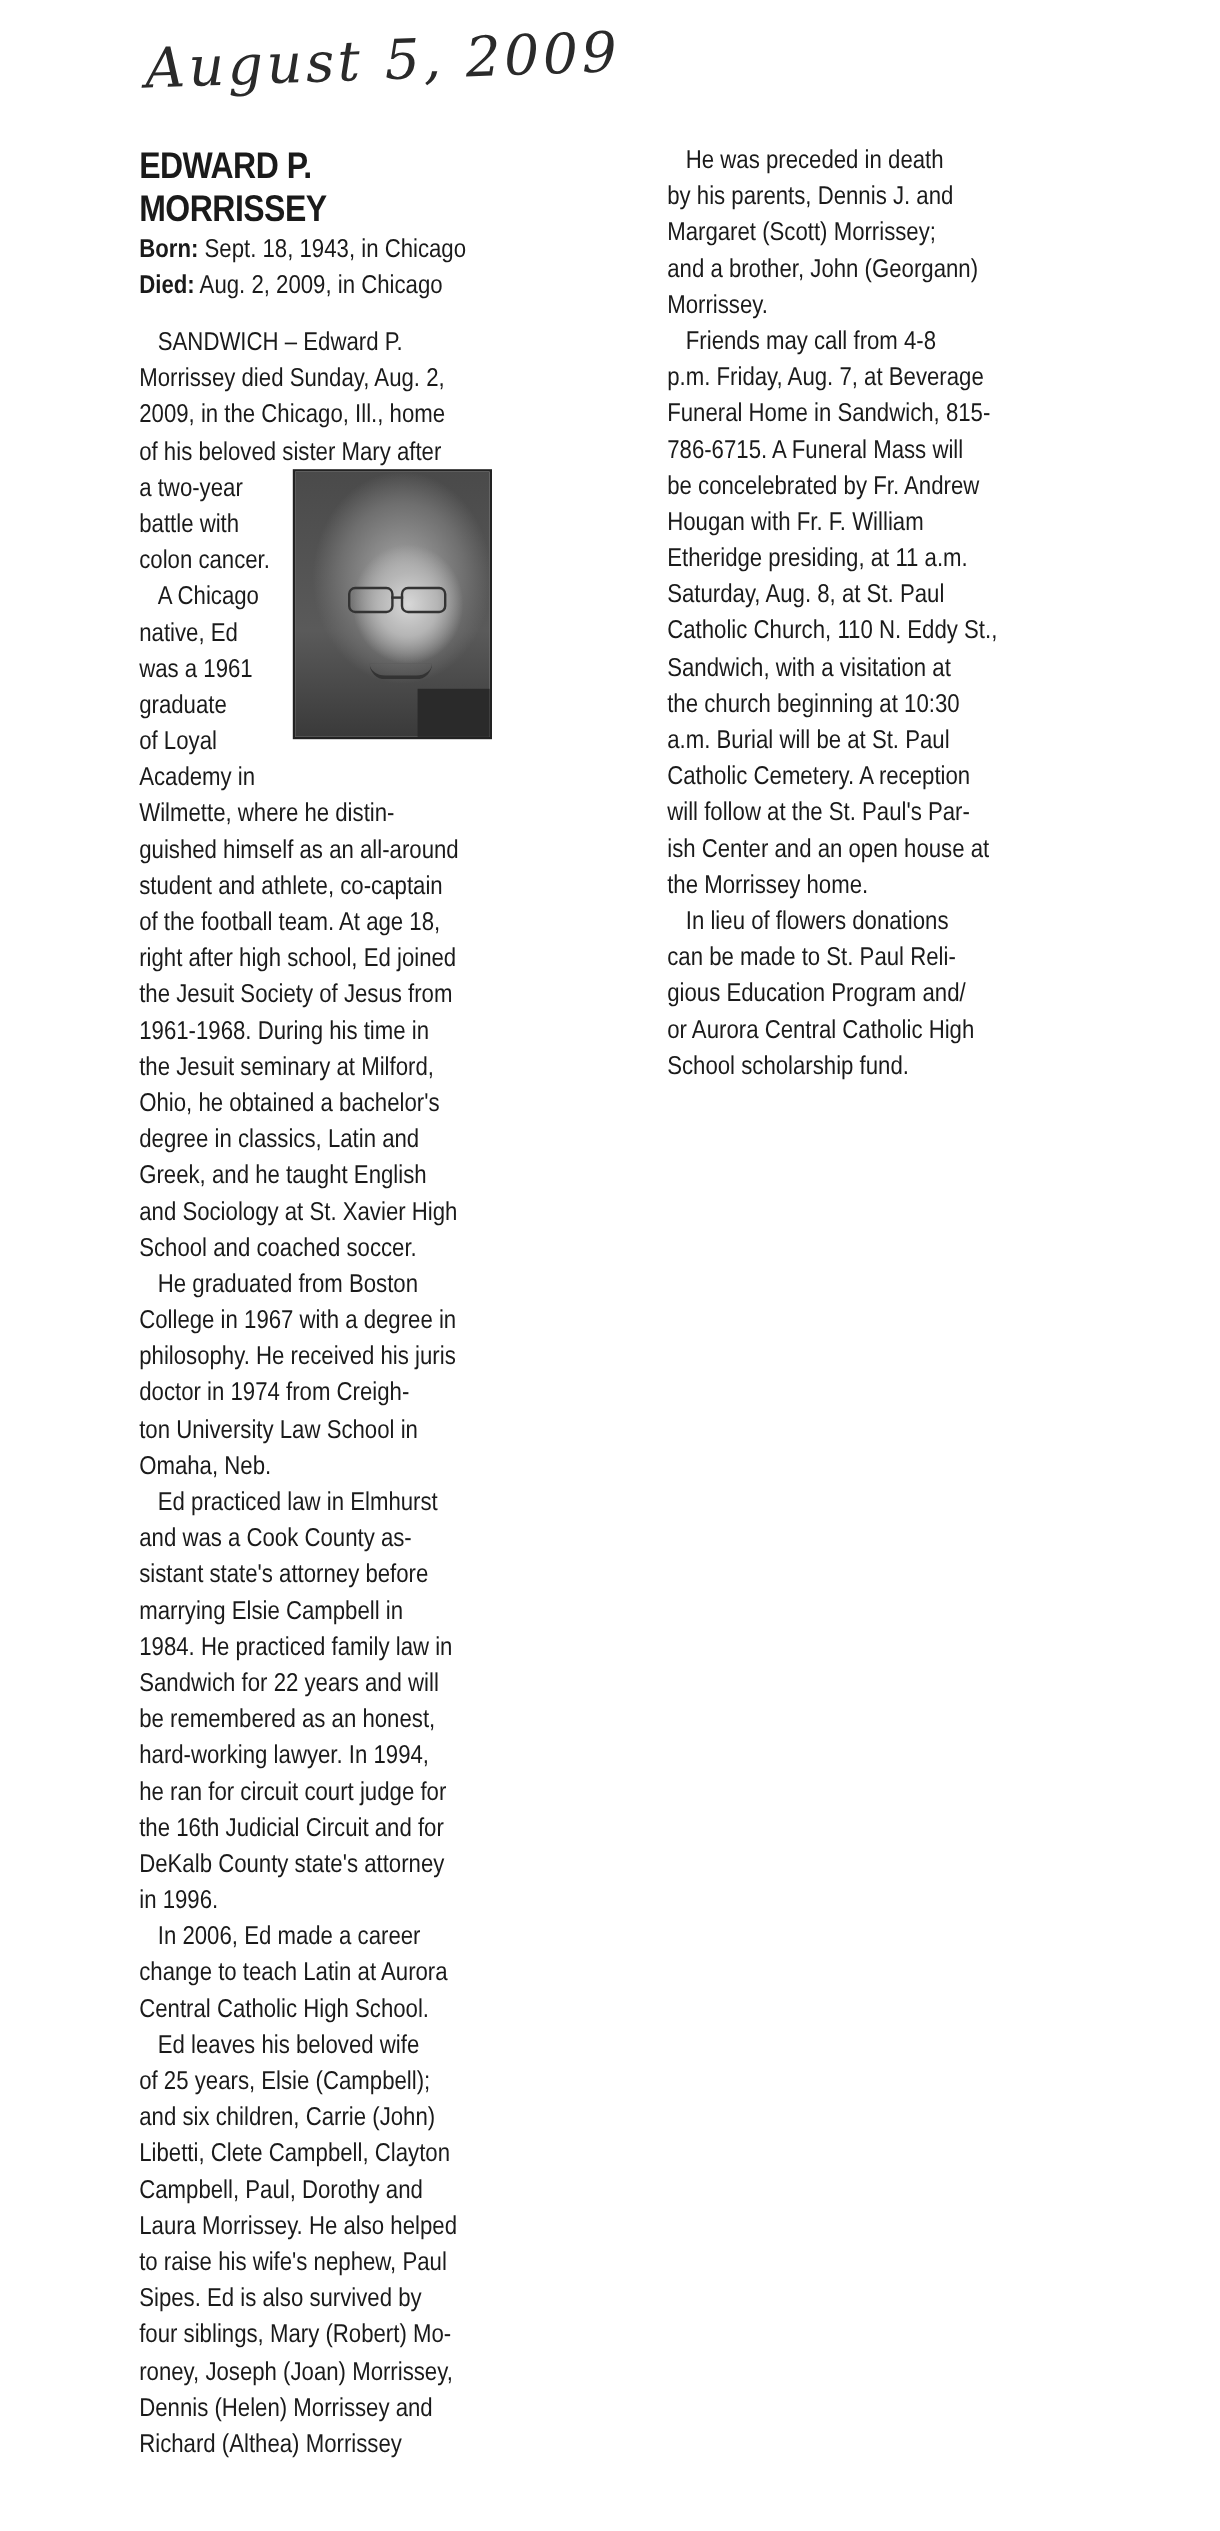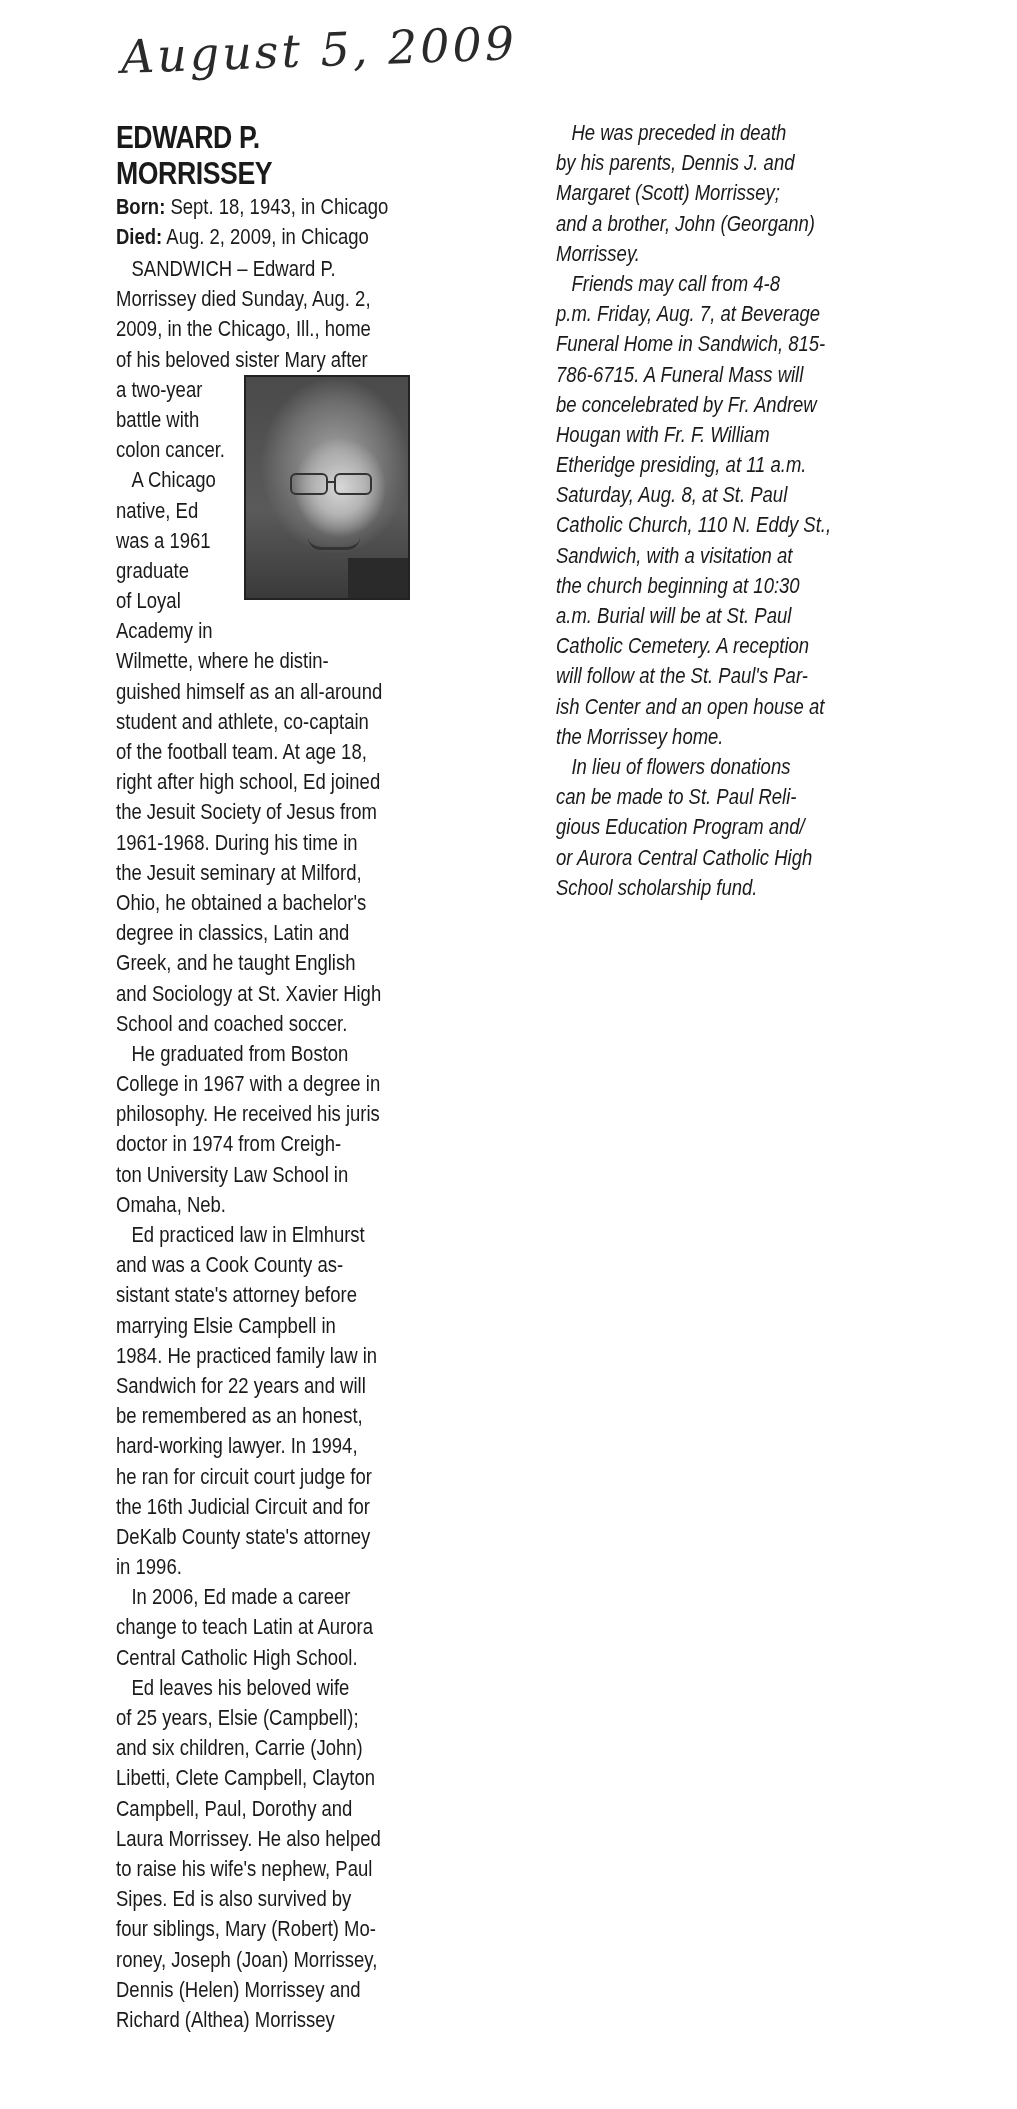--- a/index.html
+++ b/index.html
@@ -23,35 +23,35 @@
       letter-spacing: 3px;
       transform: rotate(-2deg);
       transform-origin: left top;
     }
     .col {
       position: absolute;
       font-size: 21.5px;
       line-height: 30.2px;
     }
     .col-left { left: 116px; top: 120px; width: 300px; }
-    .col-right { left: 556px; top: 118px; width: 320px; font-style: italic; }
+    .col-right { left: 556px; top: 118px; width: 320px; }
     .headline {
       font-family: "Liberation Sans", sans-serif;
       font-weight: bold;
       font-size: 31px;
       line-height: 36px;
       letter-spacing: -0.5px;
       margin: 0;
       transform: scaleX(0.86);
       transform-origin: left;
       white-space: nowrap;
     }
     .vital { font-size: 21.5px; line-height: 30px; white-space: nowrap; transform: scaleX(0.86); transform-origin: left; }
     .vital b { font-weight: bold; }
-    .body-block { margin-top: 2px; }
+    .body-block { margin-top: 18px; }
     .line { white-space: nowrap; transform: scaleX(0.86); transform-origin: left; height: 30.2px; }
     .indent { padding-left: 18px; }
     .photo-wrap { position: relative; }
     .photo {
       position: absolute;
       left: 128px;
       top: 0;
       width: 166px;
       height: 225px;
       background:

